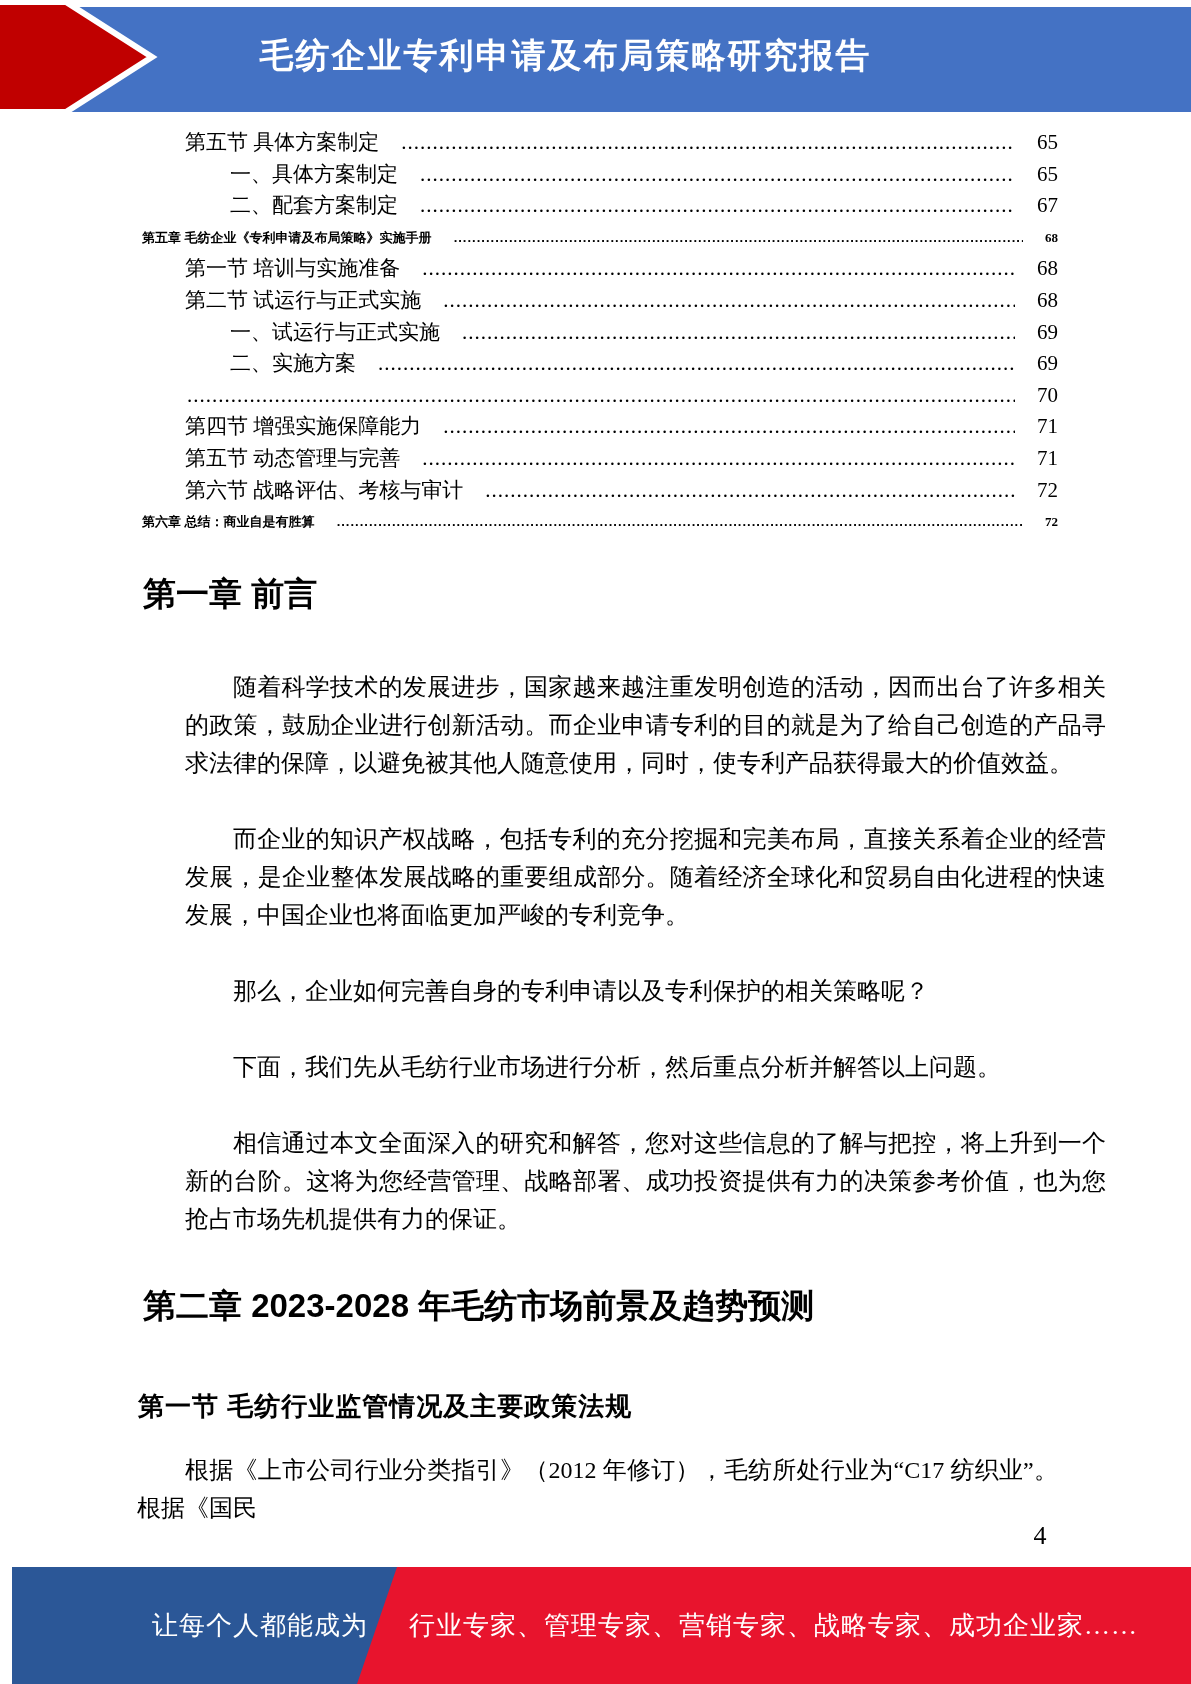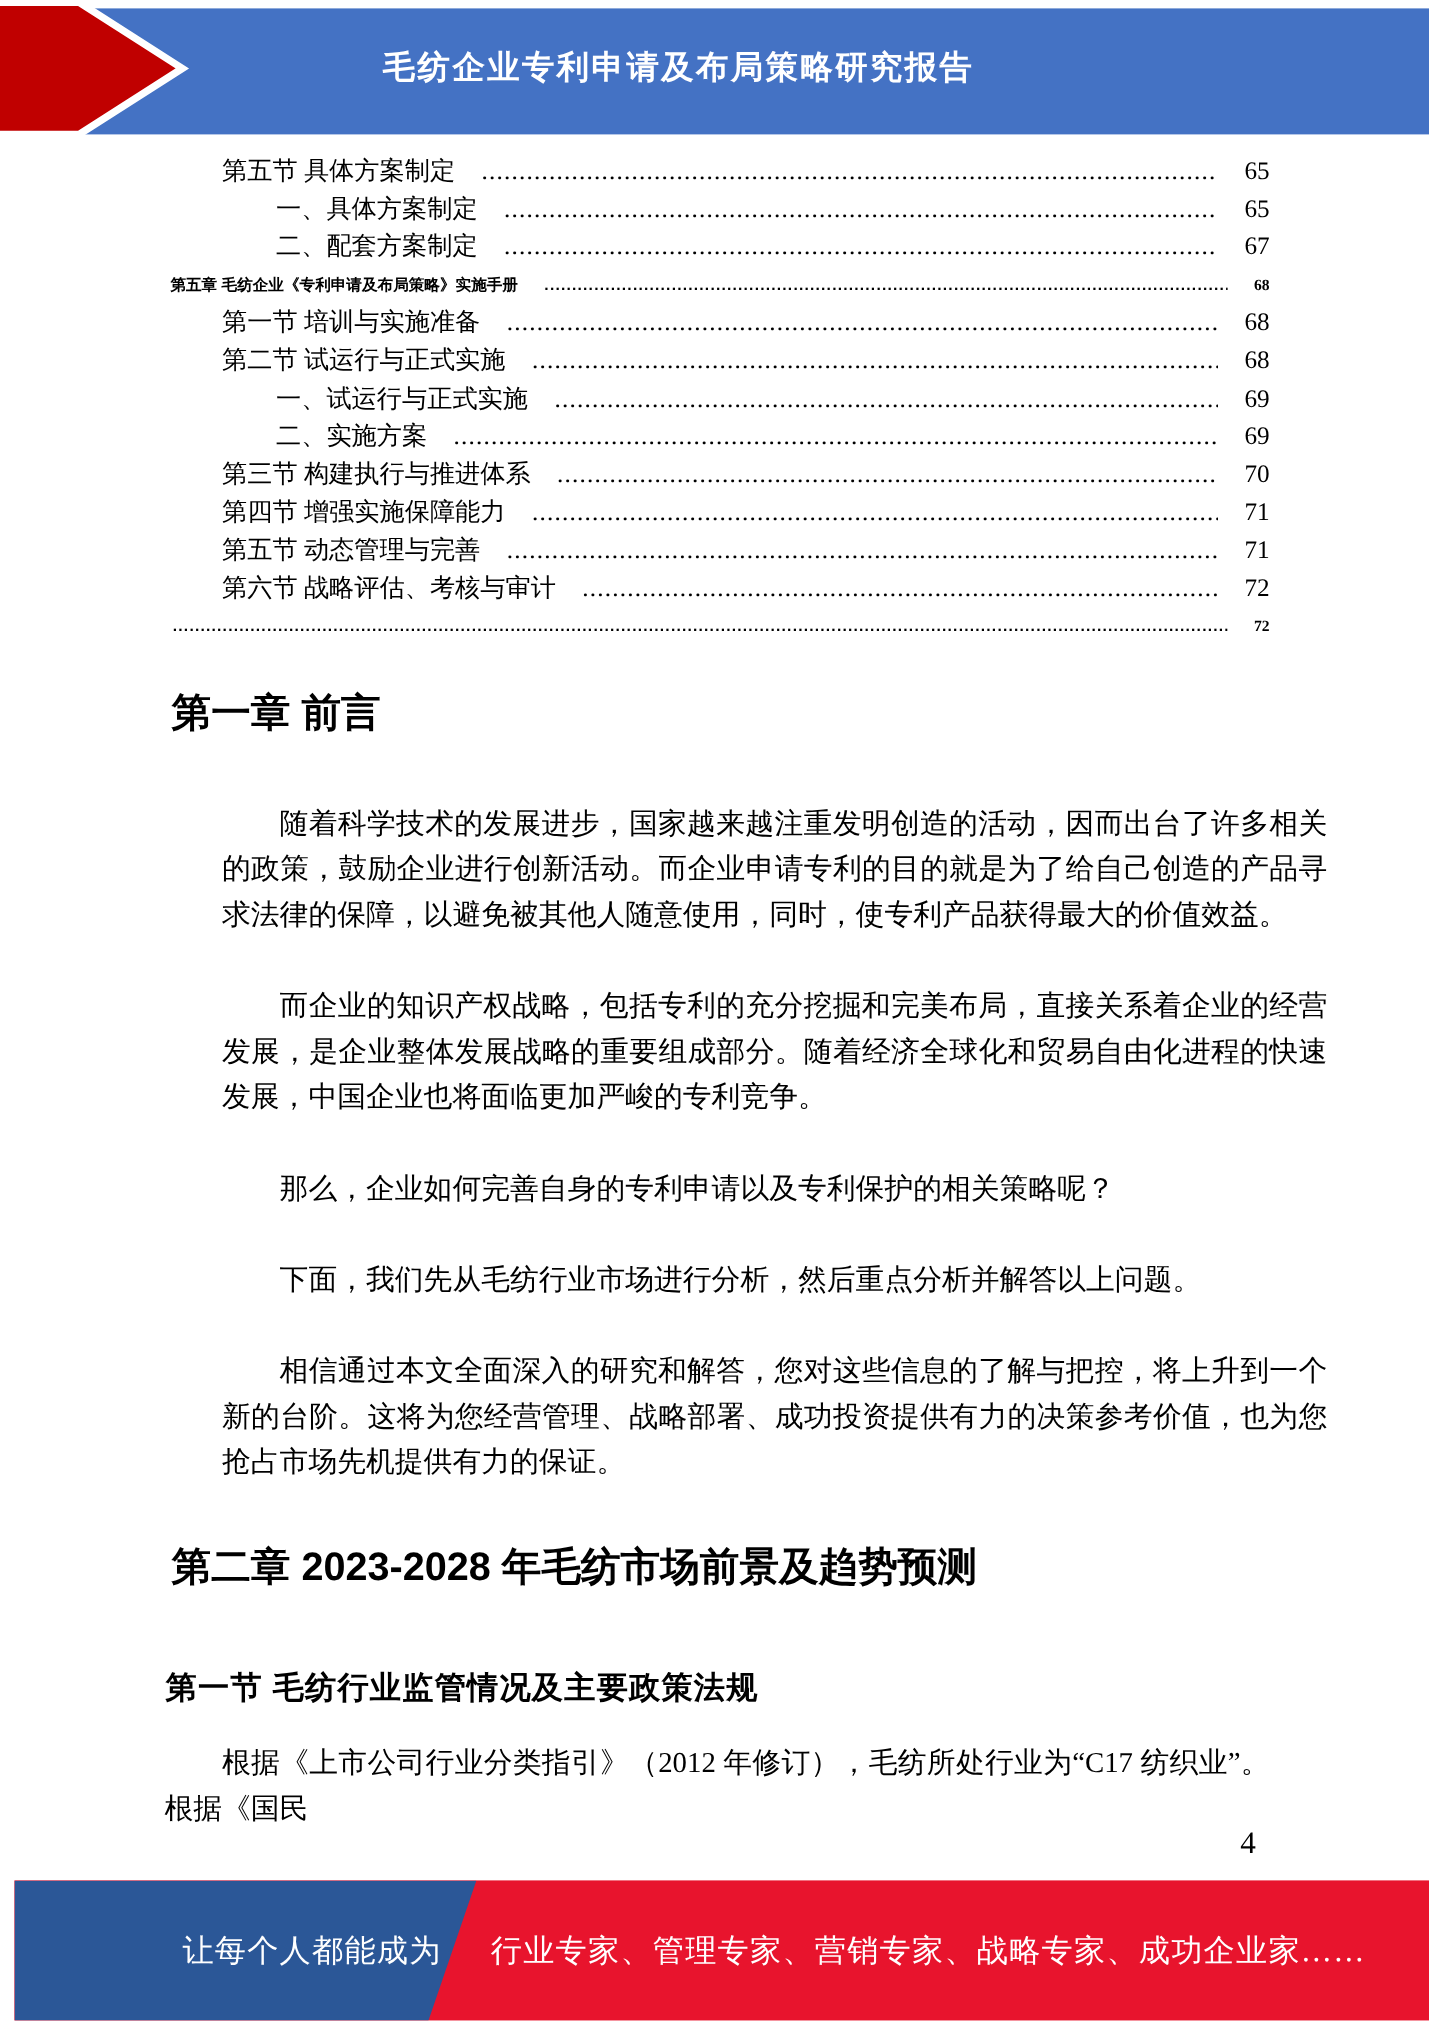--- a/index.html
+++ b/index.html
@@ -12,21 +12,21 @@
   *{box-sizing:border-box;margin:0;padding:0;}
   body{background:#ffffff;font-family:"Liberation Serif","DejaVu Serif",serif;}
   .page{position:relative;width:1191px;height:1684px;background:#ffffff;overflow:hidden;margin:0 auto;}
 
   
   .header-band{position:absolute;top:7px;left:0;width:1191px;height:105px;background:var(--header-blue);}
   .header-arrow{position:absolute;top:0;left:0;width:170px;height:118px;}
   .header-title{position:absolute;top:7px;left:0;width:1191px;height:105px;
     display:flex;align-items:center;justify-content:center;padding-right:60px;padding-bottom:8px;
     color:#ffffff;font-family:"Liberation Sans","DejaVu Sans",sans-serif;
-    font-weight:bold;font-size:27px;letter-spacing:2px;white-space:nowrap;}
+    font-weight:bold;font-size:34px;letter-spacing:2px;white-space:nowrap;}
 
   
   .toc{position:absolute;top:127px;left:135px;width:923px;font-size:21px;color:var(--ink);}
   .toc-row{display:flex;align-items:baseline;height:31.6px;line-height:31.6px;white-space:nowrap;gap:20px;}
   .toc-row.lvl-section{padding-left:50px;}
   .toc-row.lvl-sub{padding-left:95px;}
   .toc-row.lvl-chapter{padding-left:7px;font-weight:bold;
     font-family:"Liberation Sans","DejaVu Sans",sans-serif;font-size:13px;}
   .toc-label{flex:0 0 auto;}
   .toc-dots{flex:1 1 auto;overflow:hidden;white-space:nowrap;margin:0 2px;letter-spacing:1px;}
@@ -110,40 +110,40 @@
       <span class="toc-label">一、试运行与正式实施</span>
       <span class="toc-dots"></span>
       <span class="toc-page">69</span>
     </div>
       <div class="toc-row lvl-sub">
       <span class="toc-label">二、实施方案</span>
       <span class="toc-dots"></span>
       <span class="toc-page">69</span>
     </div>
       <div class="toc-row lvl-section">
-      <span class="toc-label">第三节 构建执行与推进体系</span>
       <span class="toc-dots"></span>
       <span class="toc-page">70</span>
     </div>
       <div class="toc-row lvl-section">
       <span class="toc-label">第四节 增强实施保障能力</span>
       <span class="toc-dots"></span>
       <span class="toc-page">71</span>
     </div>
       <div class="toc-row lvl-section">
       <span class="toc-label">第五节 动态管理与完善</span>
       <span class="toc-dots"></span>
       <span class="toc-page">71</span>
     </div>
       <div class="toc-row lvl-section">
       <span class="toc-label">第六节 战略评估、考核与审计</span>
       <span class="toc-dots"></span>
       <span class="toc-page">72</span>
     </div>
       <div class="toc-row lvl-chapter">
+      <span class="toc-label">第六章 总结：商业自是有胜算</span>
       <span class="toc-dots"></span>
       <span class="toc-page">72</span>
     </div>
     </div>
 
   <div class="h-chapter h-chapter1">第一章 前言</div>
   <div class="body-col">
       <p class="body-para">随着科学技术的发展进步，国家越来越注重发明创造的活动，因而出台了许多相关的政策，鼓励企业进行创新活动。而企业申请专利的目的就是为了给自己创造的产品寻求法律的保障，以避免被其他人随意使用，同时，使专利产品获得最大的价值效益。</p>
       <p class="body-para">而企业的知识产权战略，包括专利的充分挖掘和完美布局，直接关系着企业的经营发展，是企业整体发展战略的重要组成部分。随着经济全球化和贸易自由化进程的快速发展，中国企业也将面临更加严峻的专利竞争。</p>
       <p class="body-para">那么，企业如何完善自身的专利申请以及专利保护的相关策略呢？</p>

